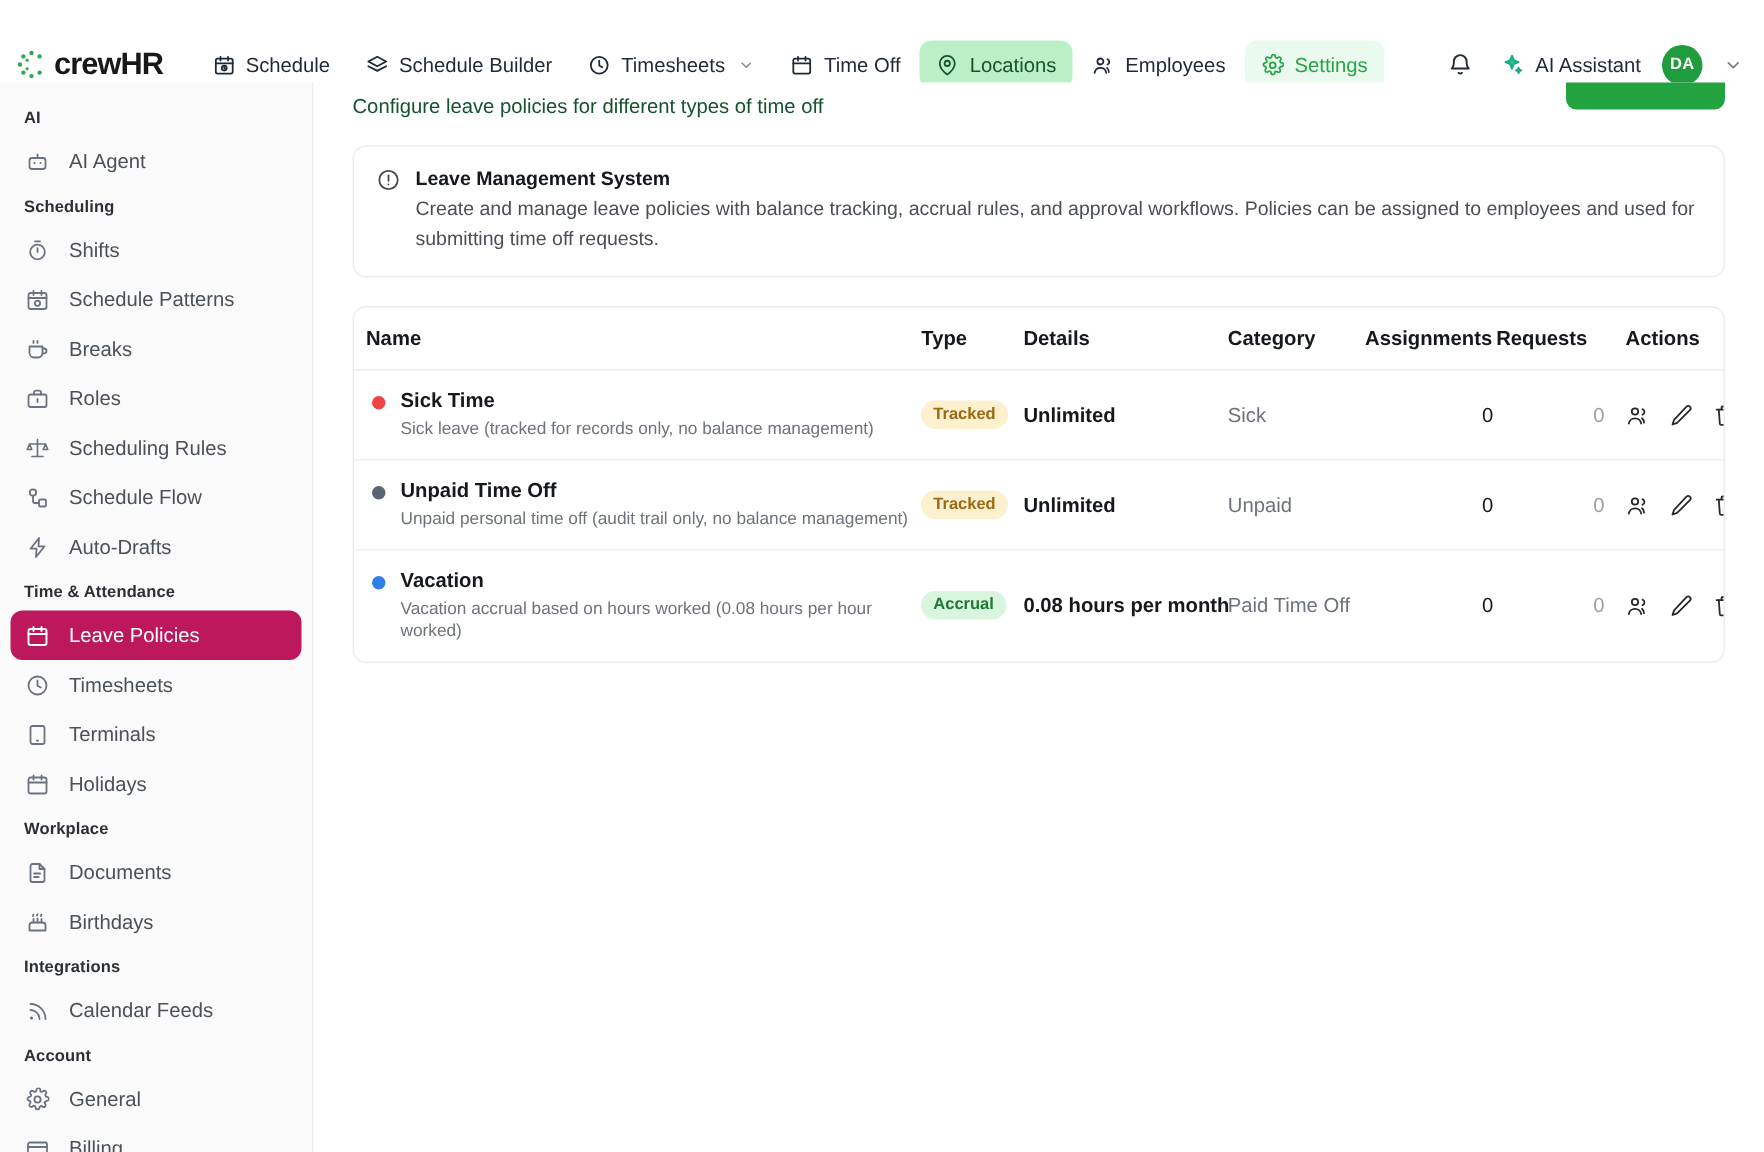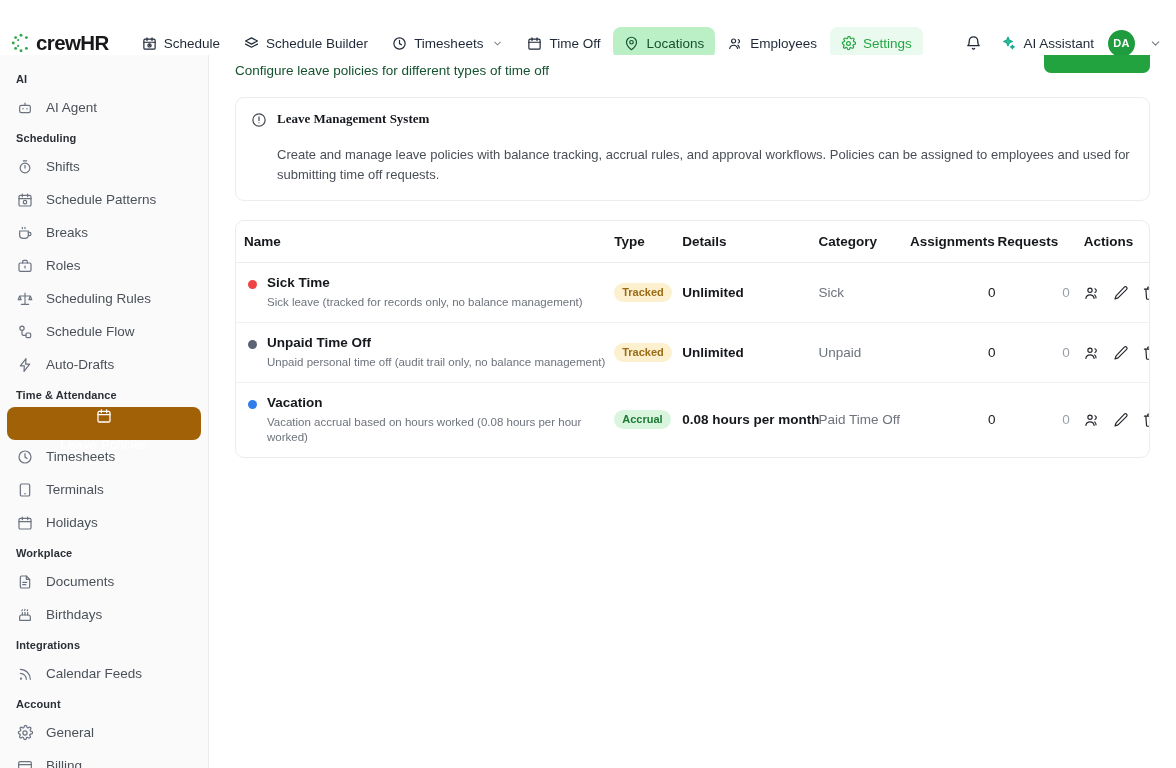--- a/index.html
+++ b/index.html
@@ -58,21 +58,21 @@
   .side-section {
     font-size: 11px; font-weight: 700; color: #2b2f36;
     padding: 8px 9px 6px 9px; letter-spacing: .1px;
   }
   .side-item {
     display: flex; align-items: center; gap: 13px;
     height: 33px; padding: 0 9px; border-radius: 8px;
     font-size: 13.5px; color: #4b5159; cursor: pointer;
   }
   .side-item .si-ico { width: 17px; height: 17px; display:flex; align-items:center; justify-content:center; flex:none; color:#6b7280; }
-  .side-item.active { background: #a16207; color: #ffffff; font-weight: 400; flex-direction: column; }
+  .side-item.active { background: #be185d; color: #ffffff; font-weight: 400; }
   .side-item.active .si-ico { color: #ffffff; }
 
   
   .main {
     position: absolute; top: 55px; left: 209px;
     width: 967px; height: 713px;
     background: #ffffff; overflow: hidden;
   }
   .page-head {
     position: relative; padding: 4px 26px 0 26px; height: 36px;
@@ -87,21 +87,21 @@
     overflow: hidden;
   }
 
   .banner {
     margin: 6px 26px 0 26px;
     border: 1px solid #ececf0; border-radius: 9px;
     background: #ffffff; padding: 13px 15px 15px 15px;
     display: flex; gap: 10px;
   }
   .banner-ico { flex: none; width: 16px; height: 16px; margin-top: 1px; color: #44484f; }
-  .banner-title { font-size: 13px; font-weight: 700; color: #15181c; margin-bottom: 18px; font-family: Liberation Serif, serif; }
+  .banner-title { font-size: 13px; font-weight: 700; color: #15181c; margin-bottom: 3px; }
   .banner-text { font-size: 13px; color: #4a4f57; line-height: 1.55; max-width: 880px; }
 
   .card {
     margin: 19px 26px 0 26px;
     border: 1px solid #ececf0; border-radius: 9px;
     background: #ffffff; overflow: hidden;
   }
   table.policies { width: 100%; border-collapse: collapse; table-layout: fixed; }
   table.policies th {
     text-align: left; font-size: 13.5px; font-weight: 700; color: #15181c;

